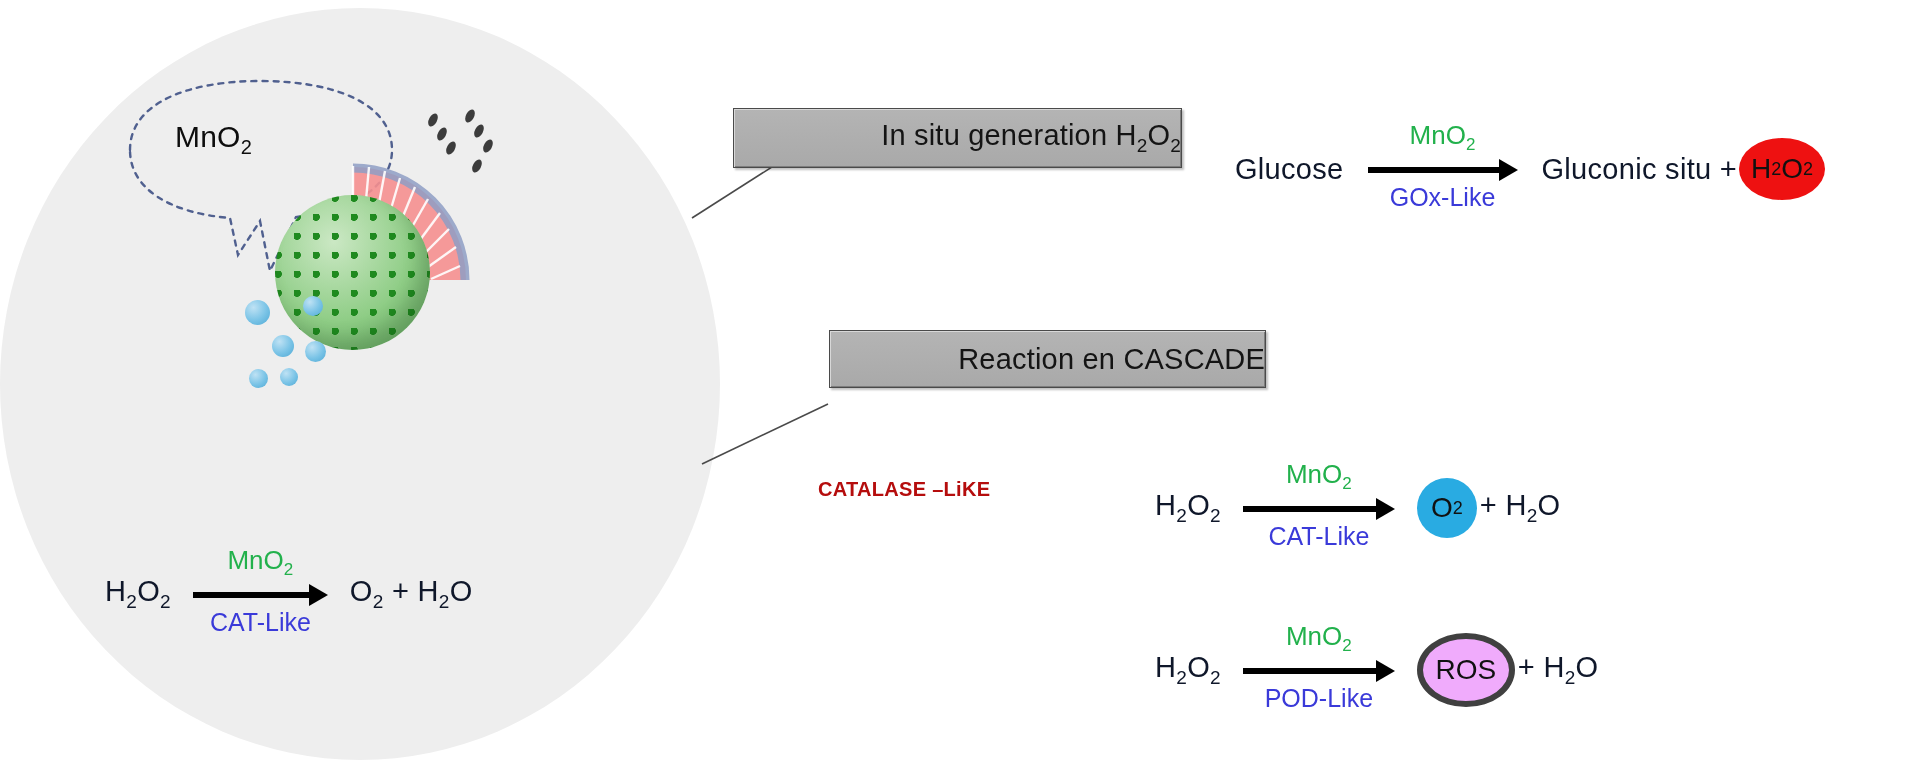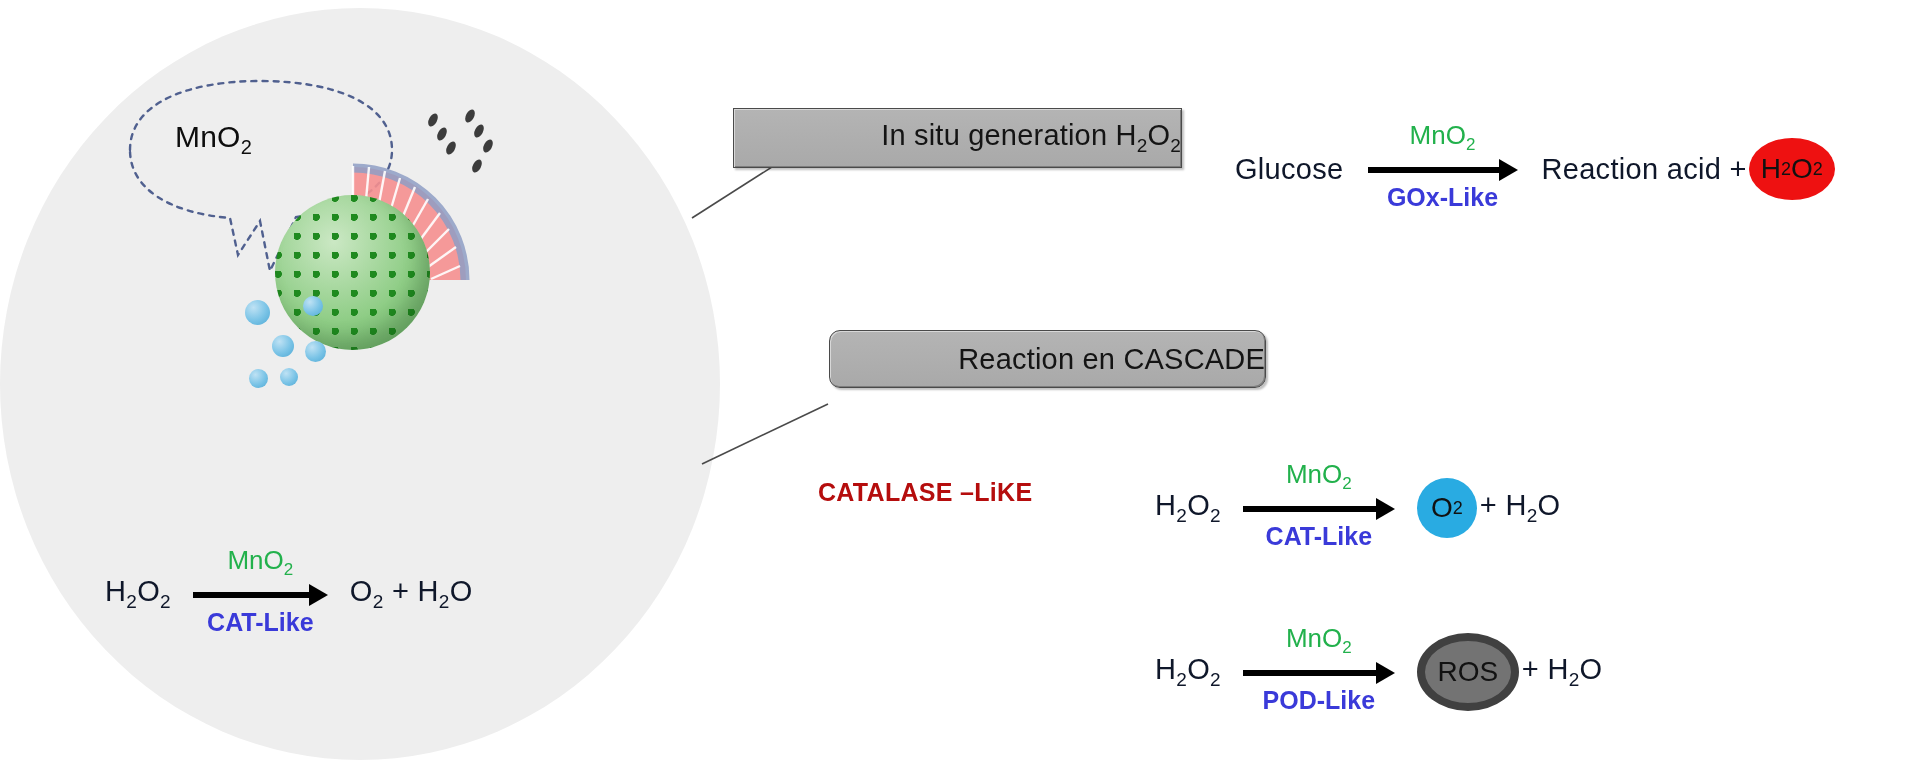--- a/index.html
+++ b/index.html
@@ -50,46 +50,46 @@
   .species .sub{font-size:19px;vertical-align:sub;}
 
   .arrow-group{position:relative;display:inline-block;text-align:center;}
   .cat-top{
     position:absolute;left:50%;transform:translateX(-50%);bottom:100%;
     margin-bottom:3px;color:#22b14c;font-size:26px;white-space:nowrap;
   }
   .cat-top .sub{font-size:17px;vertical-align:sub;}
   .cat-bottom{
     position:absolute;left:50%;transform:translateX(-50%);top:100%;
-    margin-top:3px;color:#3a3ad9;font-size:25px;font-weight:bold;white-space:nowrap;
+    margin-top:3px;color:#3a3ad9;font-size:25px;font-weight:normal;white-space:nowrap;
   }
   .arrow-line{position:relative;height:22px;display:block;}
   .arrow-line::before{
     content:"";position:absolute;left:0;top:9px;height:6px;background:#000;
     width:calc(100% - 16px);
   }
   .arrow-line::after{
     content:"";position:absolute;right:0;top:1px;
     border-top:11px solid transparent;border-bottom:11px solid transparent;
     border-left:19px solid #000;
   }
 
   
   .badge{
     display:inline-flex;align-items:center;justify-content:center;
     border-radius:50%;font-size:28px;color:#111;line-height:1;
   }
   .badge .sub{font-size:18px;vertical-align:sub;}
   .badge-h2o2{background:#ee1111;width:86px;height:62px;}
   .badge-o2{background:#29abe2;width:60px;height:60px;}
-  .badge-ros{background:#737373;width:86px;height:62px;border:8px solid #404040;}
+  .badge-ros{background:#f0abfc;width:86px;height:62px;border:6px solid #404040;}
 
   
   .enzyme-label{
-    position:absolute;color:#b50d0d;font-size:25px;font-weight:bold;
+    position:absolute;color:#b50d0d;font-size:20px;font-weight:bold;
     letter-spacing:.3px;white-space:nowrap;
   }
 
   
   .cap-box{
     position:absolute;display:flex;align-items:center;justify-content:flex-end;
     background:linear-gradient(#b4b4b4,#a9a9a9);
     border:1px solid #4a4a4a;
     box-shadow:inset 1px 1px 0 #d8d8d8, inset -1px -1px 0 #7d7d7d, 2px 2px 2px rgba(0,0,0,.25);
     color:#141414;font-size:29px;letter-spacing:.2px;white-space:nowrap;
@@ -179,34 +179,34 @@
     <path d="M2,98 L118,24" class="leader"></path>
   </svg>
   <svg style="position:absolute;left:700px;top:380px;" width="130" height="90" viewBox="0 0 130 90">
     <path d="M2,84 L128,24" class="leader"></path>
   </svg>
 
   <div class="cap-box" style="left:733px;top:108px;width:447px;height:58px;">
     <span><span>In situ generation H</span><span class="sub">2</span><span>O</span><span class="sub">2</span></span>
   </div>
 
-  <div class="cap-box" style="left:829px;top:330px;width:435px;height:56px;border-radius:11px;">
+  <div class="cap-box" style="left:829px;top:330px;width:435px;height:56px;">
     <span>Reaction en CASCADE</span>
   </div>
 
   <div class="rxn" style="left:1235px;top:138px;">
     <span class="species">Glucose</span>
 
     <span class="arrow-group" style="width:150px;margin:0 24px;">
       <span class="cat-top"><span>MnO</span><span class="sub">2</span></span>
       <span class="arrow-line"></span>
       <span class="cat-bottom">GOx-Like</span>
     </span>
 
-    <span class="species">Reaction acid +</span>
+    <span class="species">Gluconic situ +</span>
     <span class="badge badge-h2o2" style="margin-left:2px;">
         <span>H</span>
         <span class="sub">2</span>
         <span>O</span>
         <span class="sub">2</span>
       </span>
   </div>
 
   <div class="enzyme-label" style="left:818px;top:478px;">CATALASE –LiKE</div>
 

